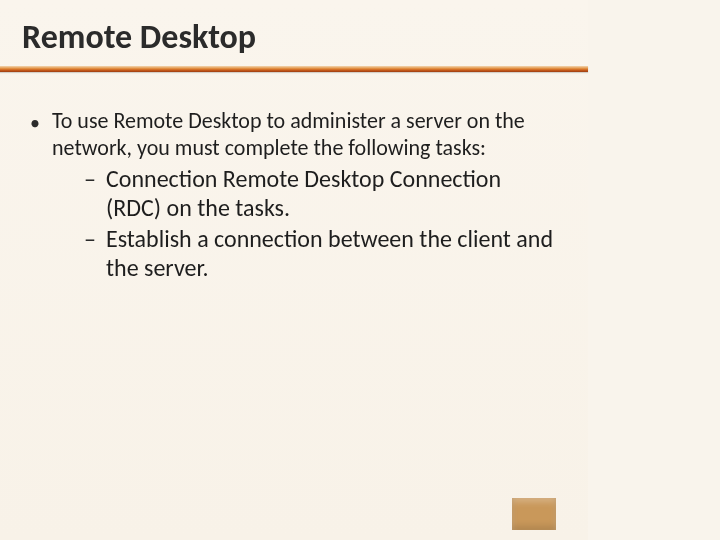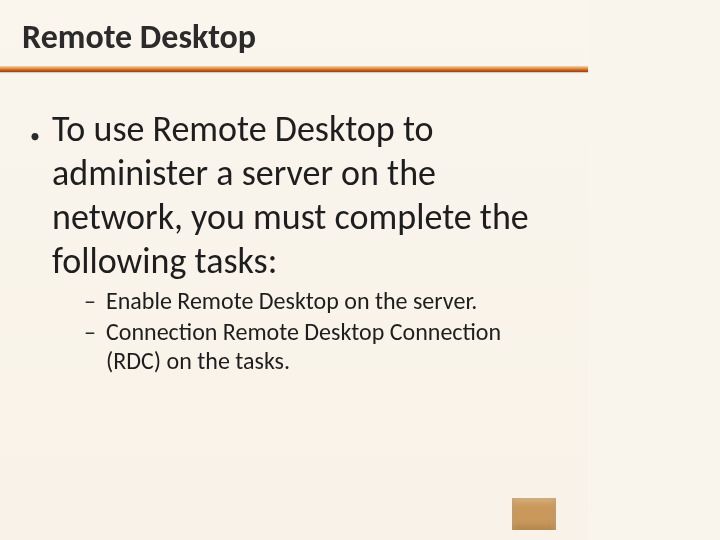--- a/index.html
+++ b/index.html
@@ -42,21 +42,21 @@
   }
   .body {
     position: absolute;
     top: 108px;
     left: 30px;
     right: 30px;
     color: #1e1e1e;
   }
   .level1 {
     display: flex;
-    font-size: 36px;
+    font-size: 22px;
     line-height: 1.22;
   }
   .level1 .bullet {
     width: 22px;
     flex: 0 0 22px;
     text-align: left;
     padding-top: 2px;
   }
   .level1 .bullet::before {
     content: "•";
@@ -108,30 +108,30 @@
 
   <div class="body">
 
     <div class="level1">
       <div class="bullet"></div>
       <div class="text">To use Remote Desktop to administer a server on the network, you must complete the following tasks:</div>
     </div>
 
     <div class="sublist">
 
-      <div class="level2">
-        <div class="dash"></div>
-        <div class="text">Enable Remote Desktop on the server.</div>
-      </div>
 
       <div class="level2">
         <div class="dash"></div>
         <div class="text">
           <span>Connection </span><span class="bold">Remote Desktop Connection (RDC) </span><span>on the tasks.</span>
         </div>
       </div>
 
+      <div class="level2">
+        <div class="dash"></div>
+        <div class="text">Establish a connection between the client and the server.</div>
+      </div>
 
     </div>
   </div>
 
   <div class="footer-block"></div>
 </div>
 
 </body></html>

